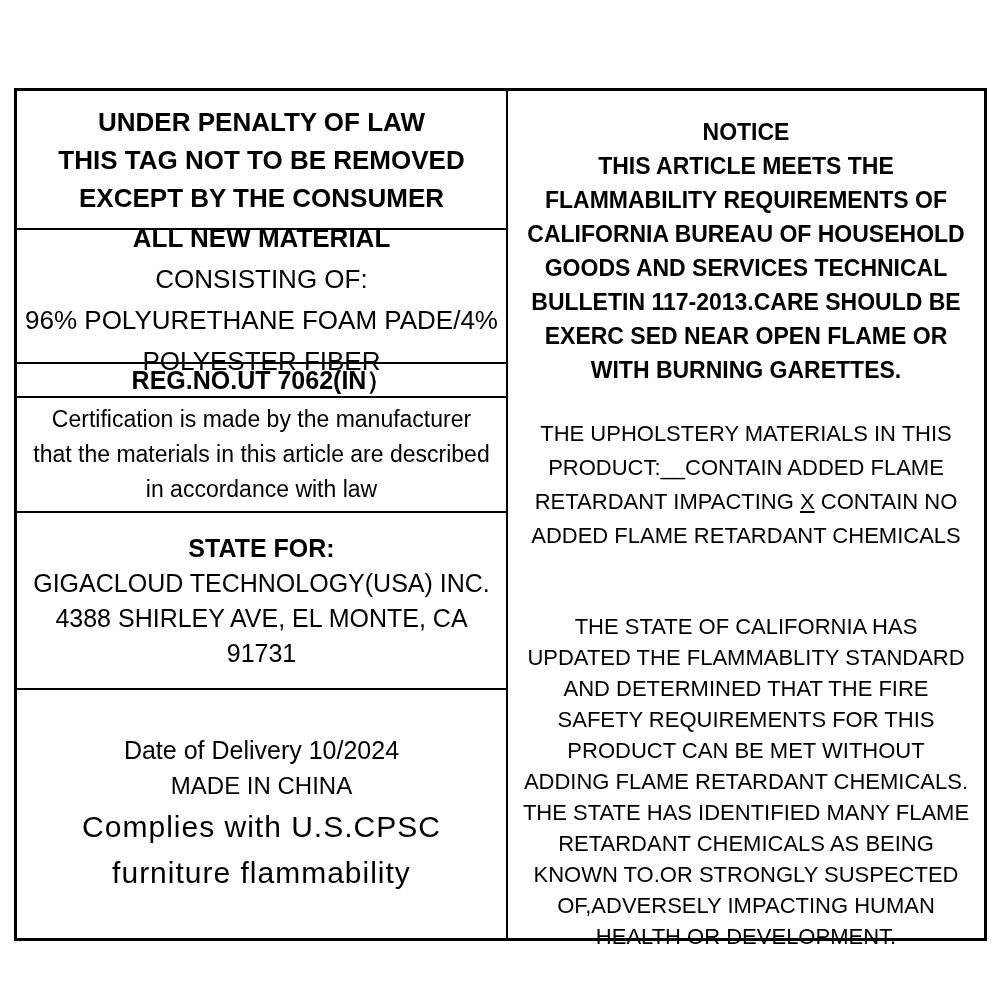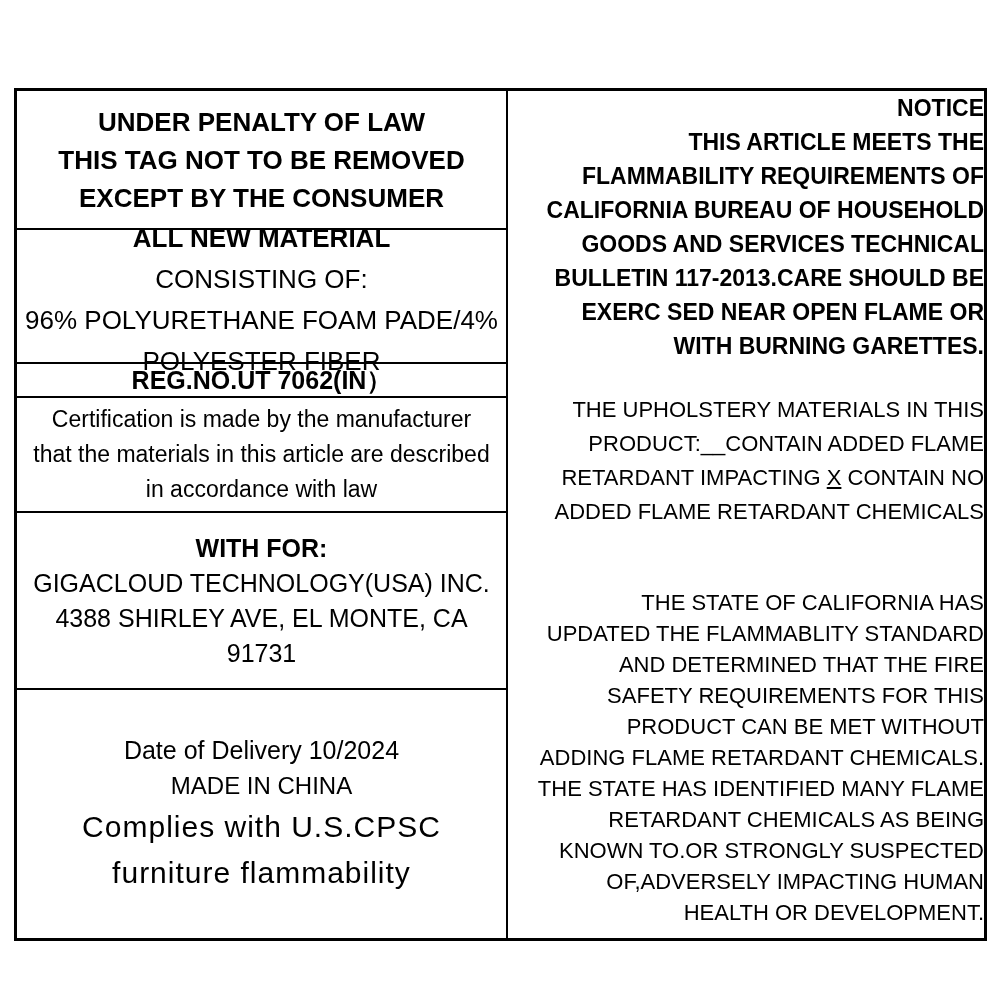--- a/index.html
+++ b/index.html
@@ -20,21 +20,22 @@
     display: flex;
   }
   .col-left {
     width: 491px;
     border-right: 2px solid #000000;
     display: flex;
     flex-direction: column;
   }
   .col-right {
     flex: 1;
-    text-align: right;
+    padding-top: 24px;
+    text-align: center;
   }
   .sec {
     display: flex;
     flex-direction: column;
     justify-content: center;
     align-items: center;
     text-align: center;
     border-bottom: 2px solid #000000;
     padding: 0 14px;
   }
@@ -87,21 +88,21 @@
       <div class="line regno-line">REG.NO.UT 7062(IN）</div>
     </div>
 
     <div class="sec sec-cert">
       <div class="line cert-line">Certification is made by the manufacturer</div>
       <div class="line cert-line">that the materials in this article are described</div>
       <div class="line cert-line">in accordance with law</div>
     </div>
 
     <div class="sec sec-madefor">
-      <div class="line madefor-line bold">WITH FOR:</div>
+      <div class="line madefor-line bold">STATE FOR:</div>
       <div class="line madefor-line">GIGACLOUD TECHNOLOGY(USA) INC.</div>
       <div class="line madefor-line">4388 SHIRLEY AVE, EL MONTE, CA</div>
       <div class="line madefor-line">91731</div>
     </div>
 
     <div class="sec sec-origin">
       <div class="line date-line">Date of Delivery 10/2024</div>
       <div class="line origin-line">MADE IN CHINA</div>
       <div class="line comply-line">Complies with U.S.CPSC</div>
       <div class="line comply-line">furniture flammability</div>

